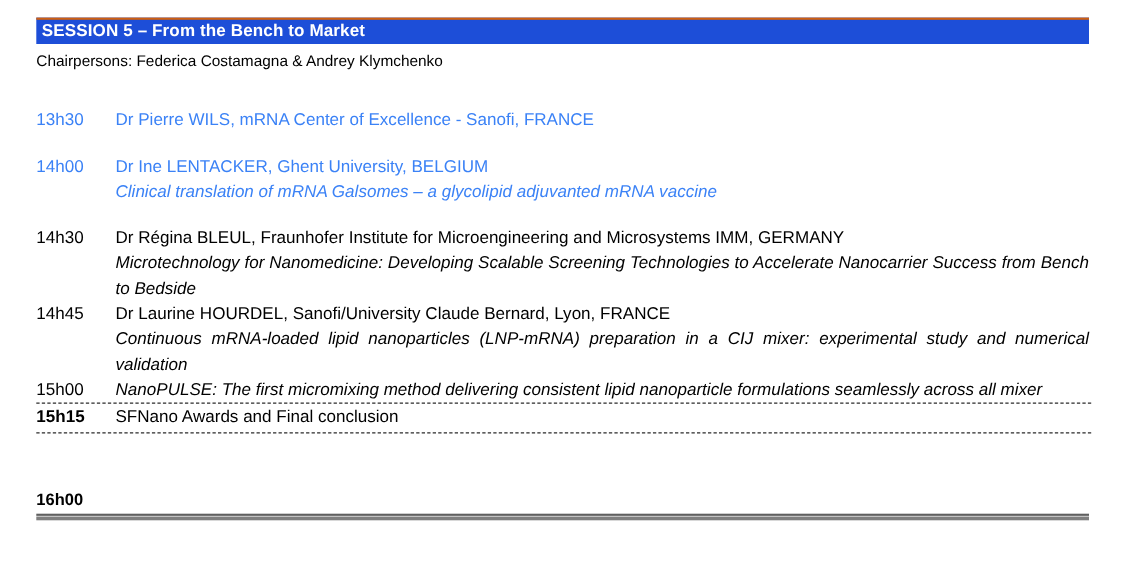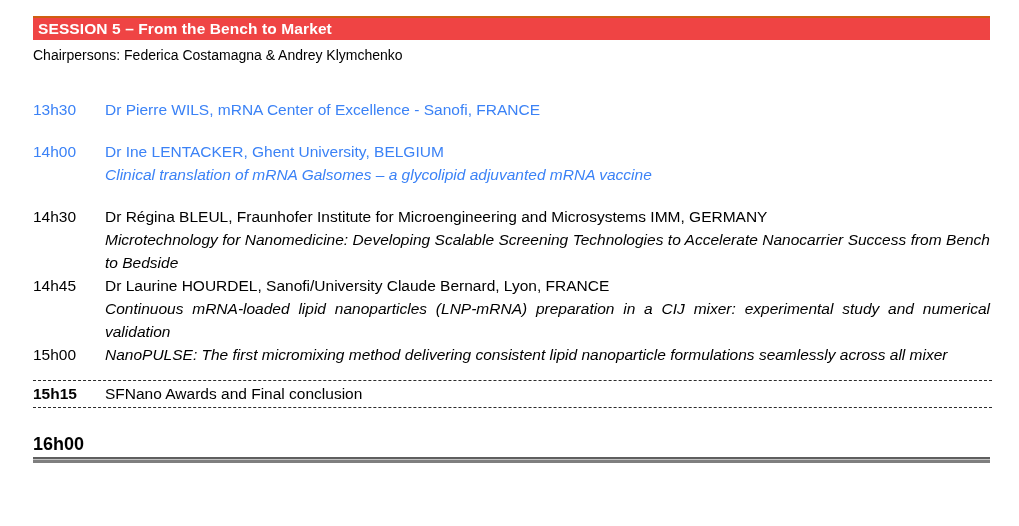--- a/index.html
+++ b/index.html
@@ -12,21 +12,21 @@
     color: #000;
     overflow: hidden;
   }
   .page { position: relative; width: 1019px; height: 526px; }
   .content { position: absolute; left: 33px; top: 0; width: 957px; }
 
   .header-bar {
     box-sizing: border-box;
     margin-top: 16px;
     height: 24px;
-    background: #ef4444;
+    background: #1d4ed8;
     border-top: 2px solid #cf5f10;
     color: #ffffff;
     font-weight: bold;
     font-size: 15.5px;
     line-height: 21px;
     padding-left: 5px;
     letter-spacing: 0.1px;
   }
 
   .chairpersons {
@@ -45,35 +45,35 @@
   .entry .time { flex: 0 0 72px; width: 72px; }
   .entry .body { flex: 1; min-width: 0; }
   .entry.red { color: #3b82f6; }
   .speaker { font-weight: normal; }
   .talk-title { font-style: italic; }
   .talk-title.justify { text-align: justify; }
   .gap-after { margin-bottom: 19px; }
 
   .awards-row {
     box-sizing: border-box;
-    margin-top: 14px;
+    margin-top: 0;
     width: 959px;
     border-top: 1.5px dashed #2b2b2b;
     border-bottom: 1.5px dashed #2b2b2b;
     padding: 3px 0 4px 0;
     display: flex;
     font-size: 15.5px;
     line-height: 19px;
   }
   .awards-row .time { flex: 0 0 72px; font-weight: bold; }
 
   .closure-row {
-    margin-top: 27px;
+    margin-top: 51px;
     display: flex;
-    font-size: 18px;
+    font-size: 15px;
     line-height: 19px;
     font-weight: bold;
     padding-bottom: 3px;
   }
   .closure-row .time { flex: 0 0 72px; }
 
   .bottom-bar { width: 957px; }
   .bottom-bar .l1 { height: 2px; background: #5f5f5f; }
   .bottom-bar .l2 { height: 1px; background: #c2c2c2; }
   .bottom-bar .l3 { height: 3px; background: #7f7f7f; }

